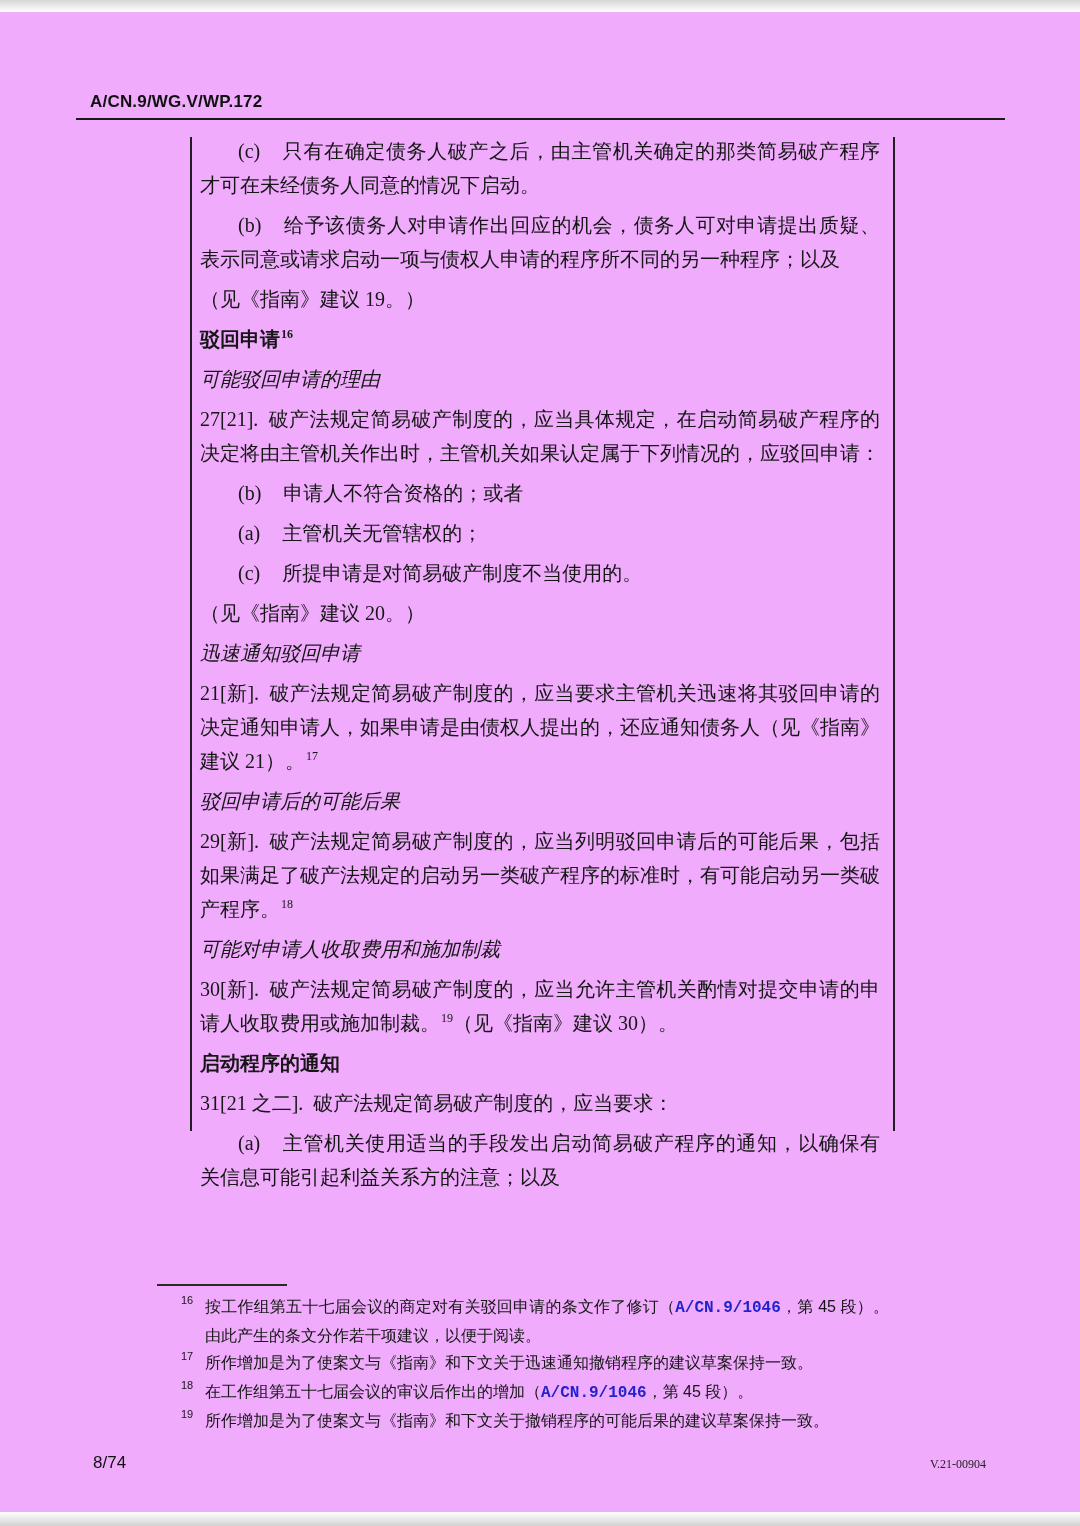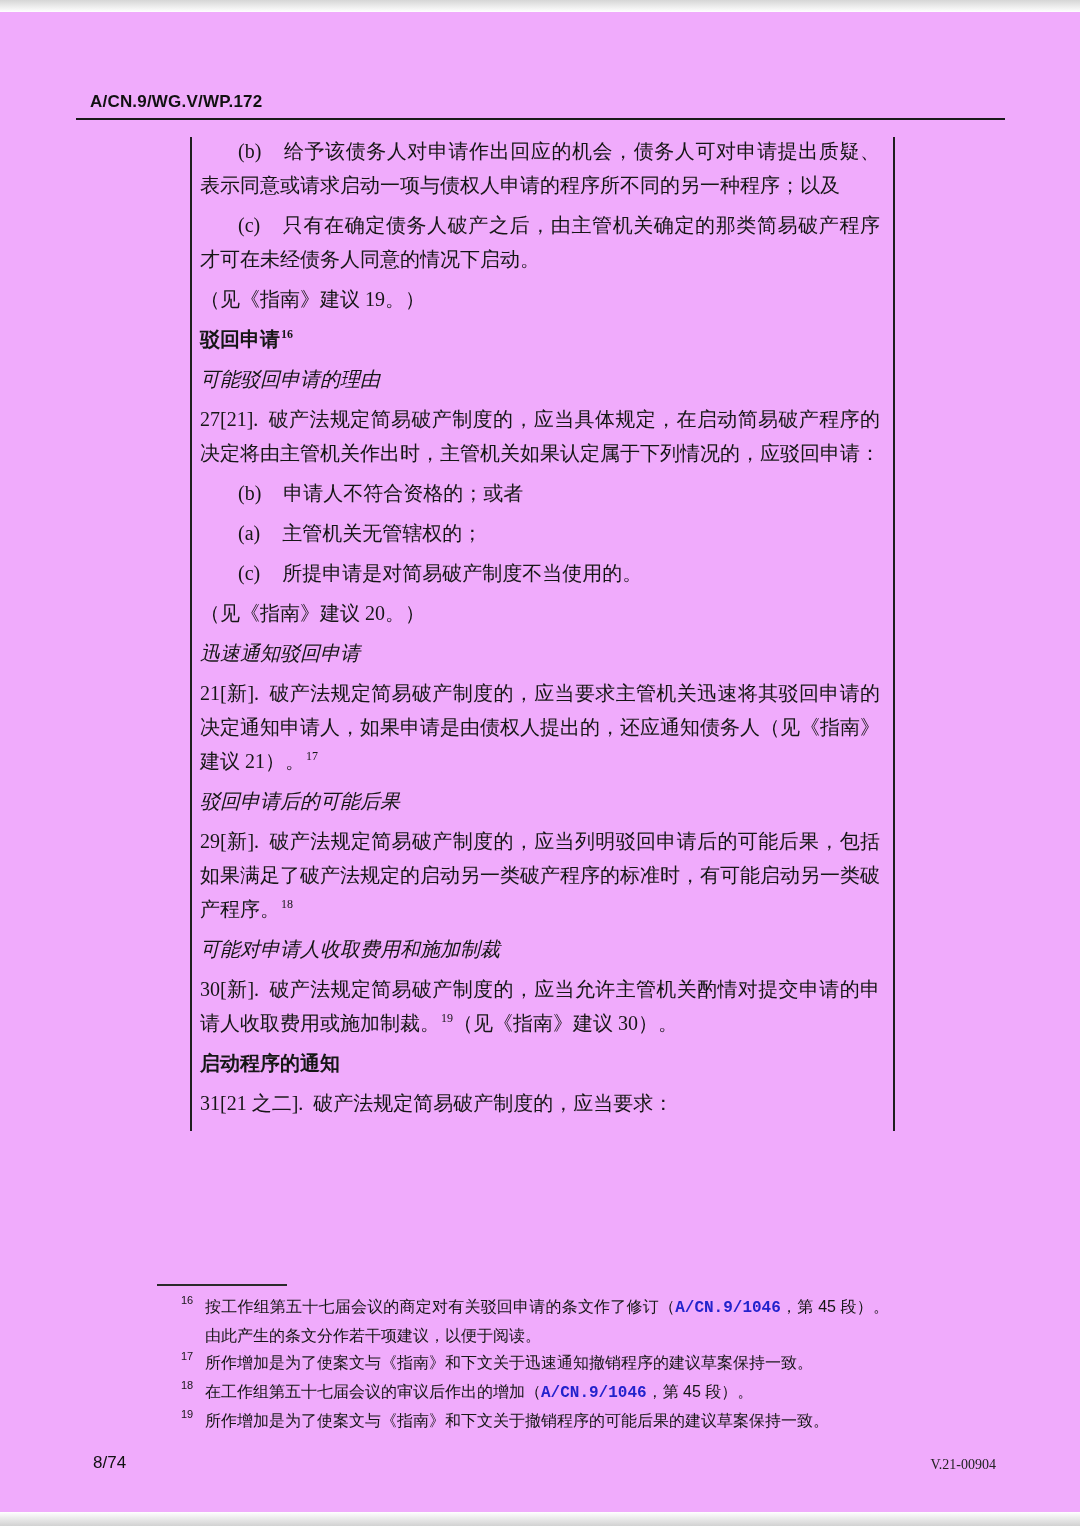--- a/index.html
+++ b/index.html
@@ -73,42 +73,42 @@
     color: var(--link, #2222cc); font-weight: bold; text-decoration: none;
     cursor: pointer;
     font-family: Liberation Mono, monospace;
   }
   .footer-left {
     position: absolute; top: 1453px; left: 93px;
     font-family: "Liberation Sans", sans-serif;
     font-weight: normal; font-size: 17px; color: #111;
   }
   .footer-right {
-    position: absolute; top: 1457px; right: 84px;
-    font-size: 14px; color: #222;
+    position: absolute; top: 1457px; right: 94px;
+    font-size: 12px; color: #222;
   }
 </style>
 </head>
 <body>
 
 <div class="page">
   <div class="edge-top"></div>
   <div class="edge-bottom"></div>
 
   <div class="doc-header">A/CN.9/WG.V/WP.172</div>
   <div class="header-rule"></div>
 
   <div class="change-bar left"></div>
   <div class="change-bar right"></div>
 
   <div class="content">
 
+    <p class="sub"><span class="lbl">(c)</span><span>只有在确定债务人破产之后，由主管机关确定的那类简易破产程序才可在未经债务人同意的情况下启动。</span></p>
+
     <p class="sub"><span class="lbl">(b)</span><span>给予该债务人对申请作出回应的机会，债务人可对申请提出质疑、表示同意或请求启动一项与债权人申请的程序所不同的另一种程序；以及</span></p>
-
-    <p class="sub"><span class="lbl">(c)</span><span>只有在确定债务人破产之后，由主管机关确定的那类简易破产程序才可在未经债务人同意的情况下启动。</span></p>
 
     <p>（见《指南》建议 19。）</p>
 
     <p class="heading"><span>驳回申请</span><sup class="ref">16</sup></p>
 
     <p class="subheading">可能驳回申请的理由</p>
 
     <p><span class="num">27[21].</span><span>破产法规定简易破产制度的，应当具体规定，在启动简易破产程序的决定将由主管机关作出时，主管机关如果认定属于下列情况的，应驳回申请：</span></p>
 
     <p class="sub"><span class="lbl">(b)</span><span>申请人不符合资格的；或者</span></p>
@@ -128,20 +128,21 @@
     <p><span class="num">29[新].</span><span>破产法规定简易破产制度的，应当列明驳回申请后的可能后果，包括如果满足了破产法规定的启动另一类破产程序的标准时，有可能启动另一类破产程序。</span><sup class="ref">18</sup></p>
 
     <p class="subheading">可能对申请人收取费用和施加制裁</p>
 
     <p><span class="num">30[新].</span><span>破产法规定简易破产制度的，应当允许主管机关酌情对提交申请的申请人收取费用或施加制裁。</span><sup class="ref">19</sup><span>（见《指南》建议 30）。</span></p>
 
     <p class="heading">启动程序的通知</p>
 
     <p><span class="num">31[21 之二].</span><span>破产法规定简易破产制度的，应当要求：</span></p>
 
+    <p class="sub"><span class="lbl">(a)</span><span>主管机关使用适当的手段发出启动简易破产程序的通知，以确保有关信息可能引起利益关系方的注意；以及</span></p>
 
   </div>
 
   <div class="footnotes">
     <div class="fn-rule"></div>
 
     <p class="footnote"><sup class="fn-num">16</sup><span>按工作组第五十七届会议的商定对有关驳回申请的条文作了修订（</span><a class="doc-link">A/CN.9/1046</a><span>，第 45 段）。由此产生的条文分作若干项建议，以便于阅读。</span></p>
 
     <p class="footnote"><sup class="fn-num">17</sup><span>所作增加是为了使案文与《指南》和下文关于迅速通知撤销程序的建议草案保持一致。</span><a class="doc-link"></a><span></span></p>
 

